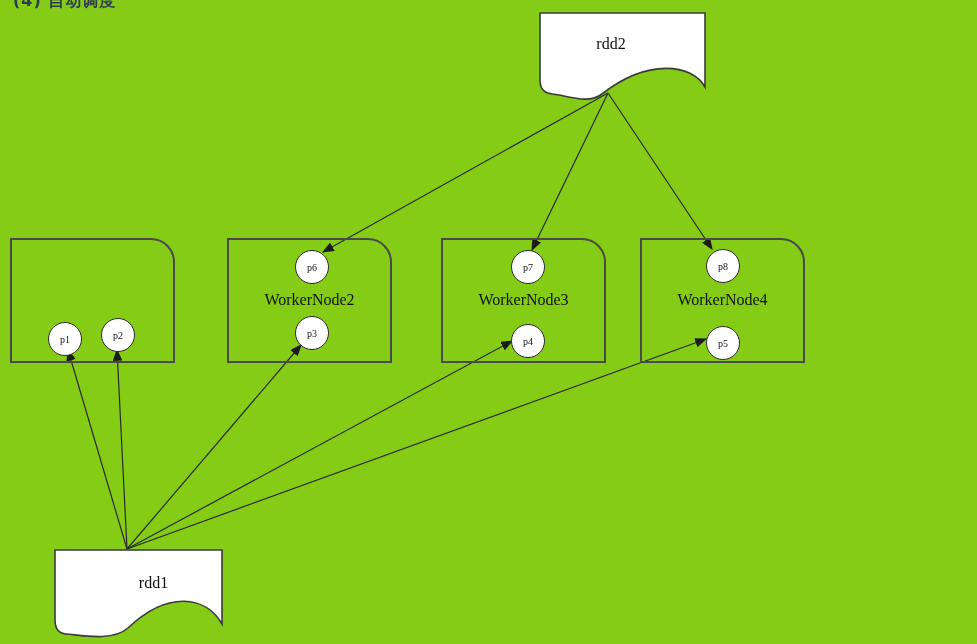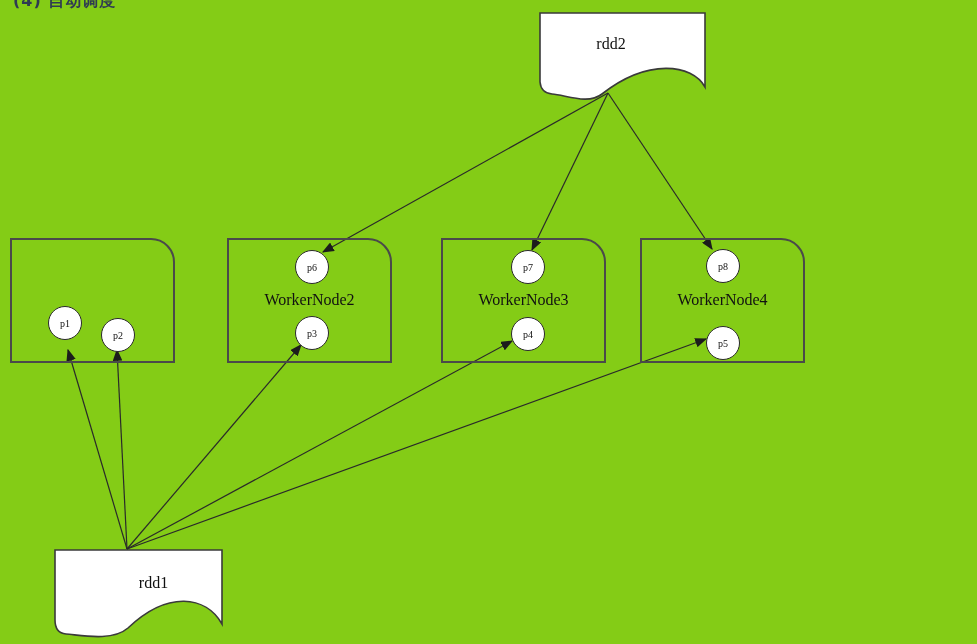--- a/index.html
+++ b/index.html
@@ -100,21 +100,21 @@
     <line x1="127" y1="549" x2="512" y2="341" stroke="#2a2a2a" stroke-width="1.2" marker-end="url(#arrow)"></line>
     <line x1="127" y1="549" x2="706" y2="339" stroke="#2a2a2a" stroke-width="1.2" marker-end="url(#arrow)"></line>
   </svg>
 
   <div class="caption">(4)  自动调度</div>
 
   <div class="rdd-label rdd2">rdd2</div>
   <div class="rdd-label rdd1">rdd1</div>
 
   <div class="worker-node" style="left:10px; top:238px;">
-    <div class="partition" style="left:36px; top:66px;text-align:right;">
+    <div class="partition" style="left:36px; top:82px;text-align:right;">
       <span>p1</span>
     </div>
     <div class="partition" style="left:89px; top:78px;">
       <span>p2</span>
     </div>
   </div>
 
   <div class="worker-node" style="left:227px; top:238px;">
     <div class="node-label">WorkerNode2</div>
     <div class="partition" style="left:66px; top:10px;">
@@ -123,21 +123,21 @@
     <div class="partition" style="left:66px; top:76px;">
       <span>p3</span>
     </div>
   </div>
 
   <div class="worker-node" style="left:441px; top:238px;">
     <div class="node-label">WorkerNode3</div>
     <div class="partition" style="left:68px; top:10px;">
       <span>p7</span>
     </div>
-    <div class="partition" style="left:68px; top:77px;">
+    <div class="partition" style="left:68px; top:84px;">
       <span>p4</span>
     </div>
   </div>
 
   <div class="worker-node" style="left:640px; top:238px;">
     <div class="node-label">WorkerNode4</div>
     <div class="partition" style="left:64px; top:9px;">
       <span>p8</span>
     </div>
     <div class="partition" style="left:64px; top:86px;text-align:center;">

